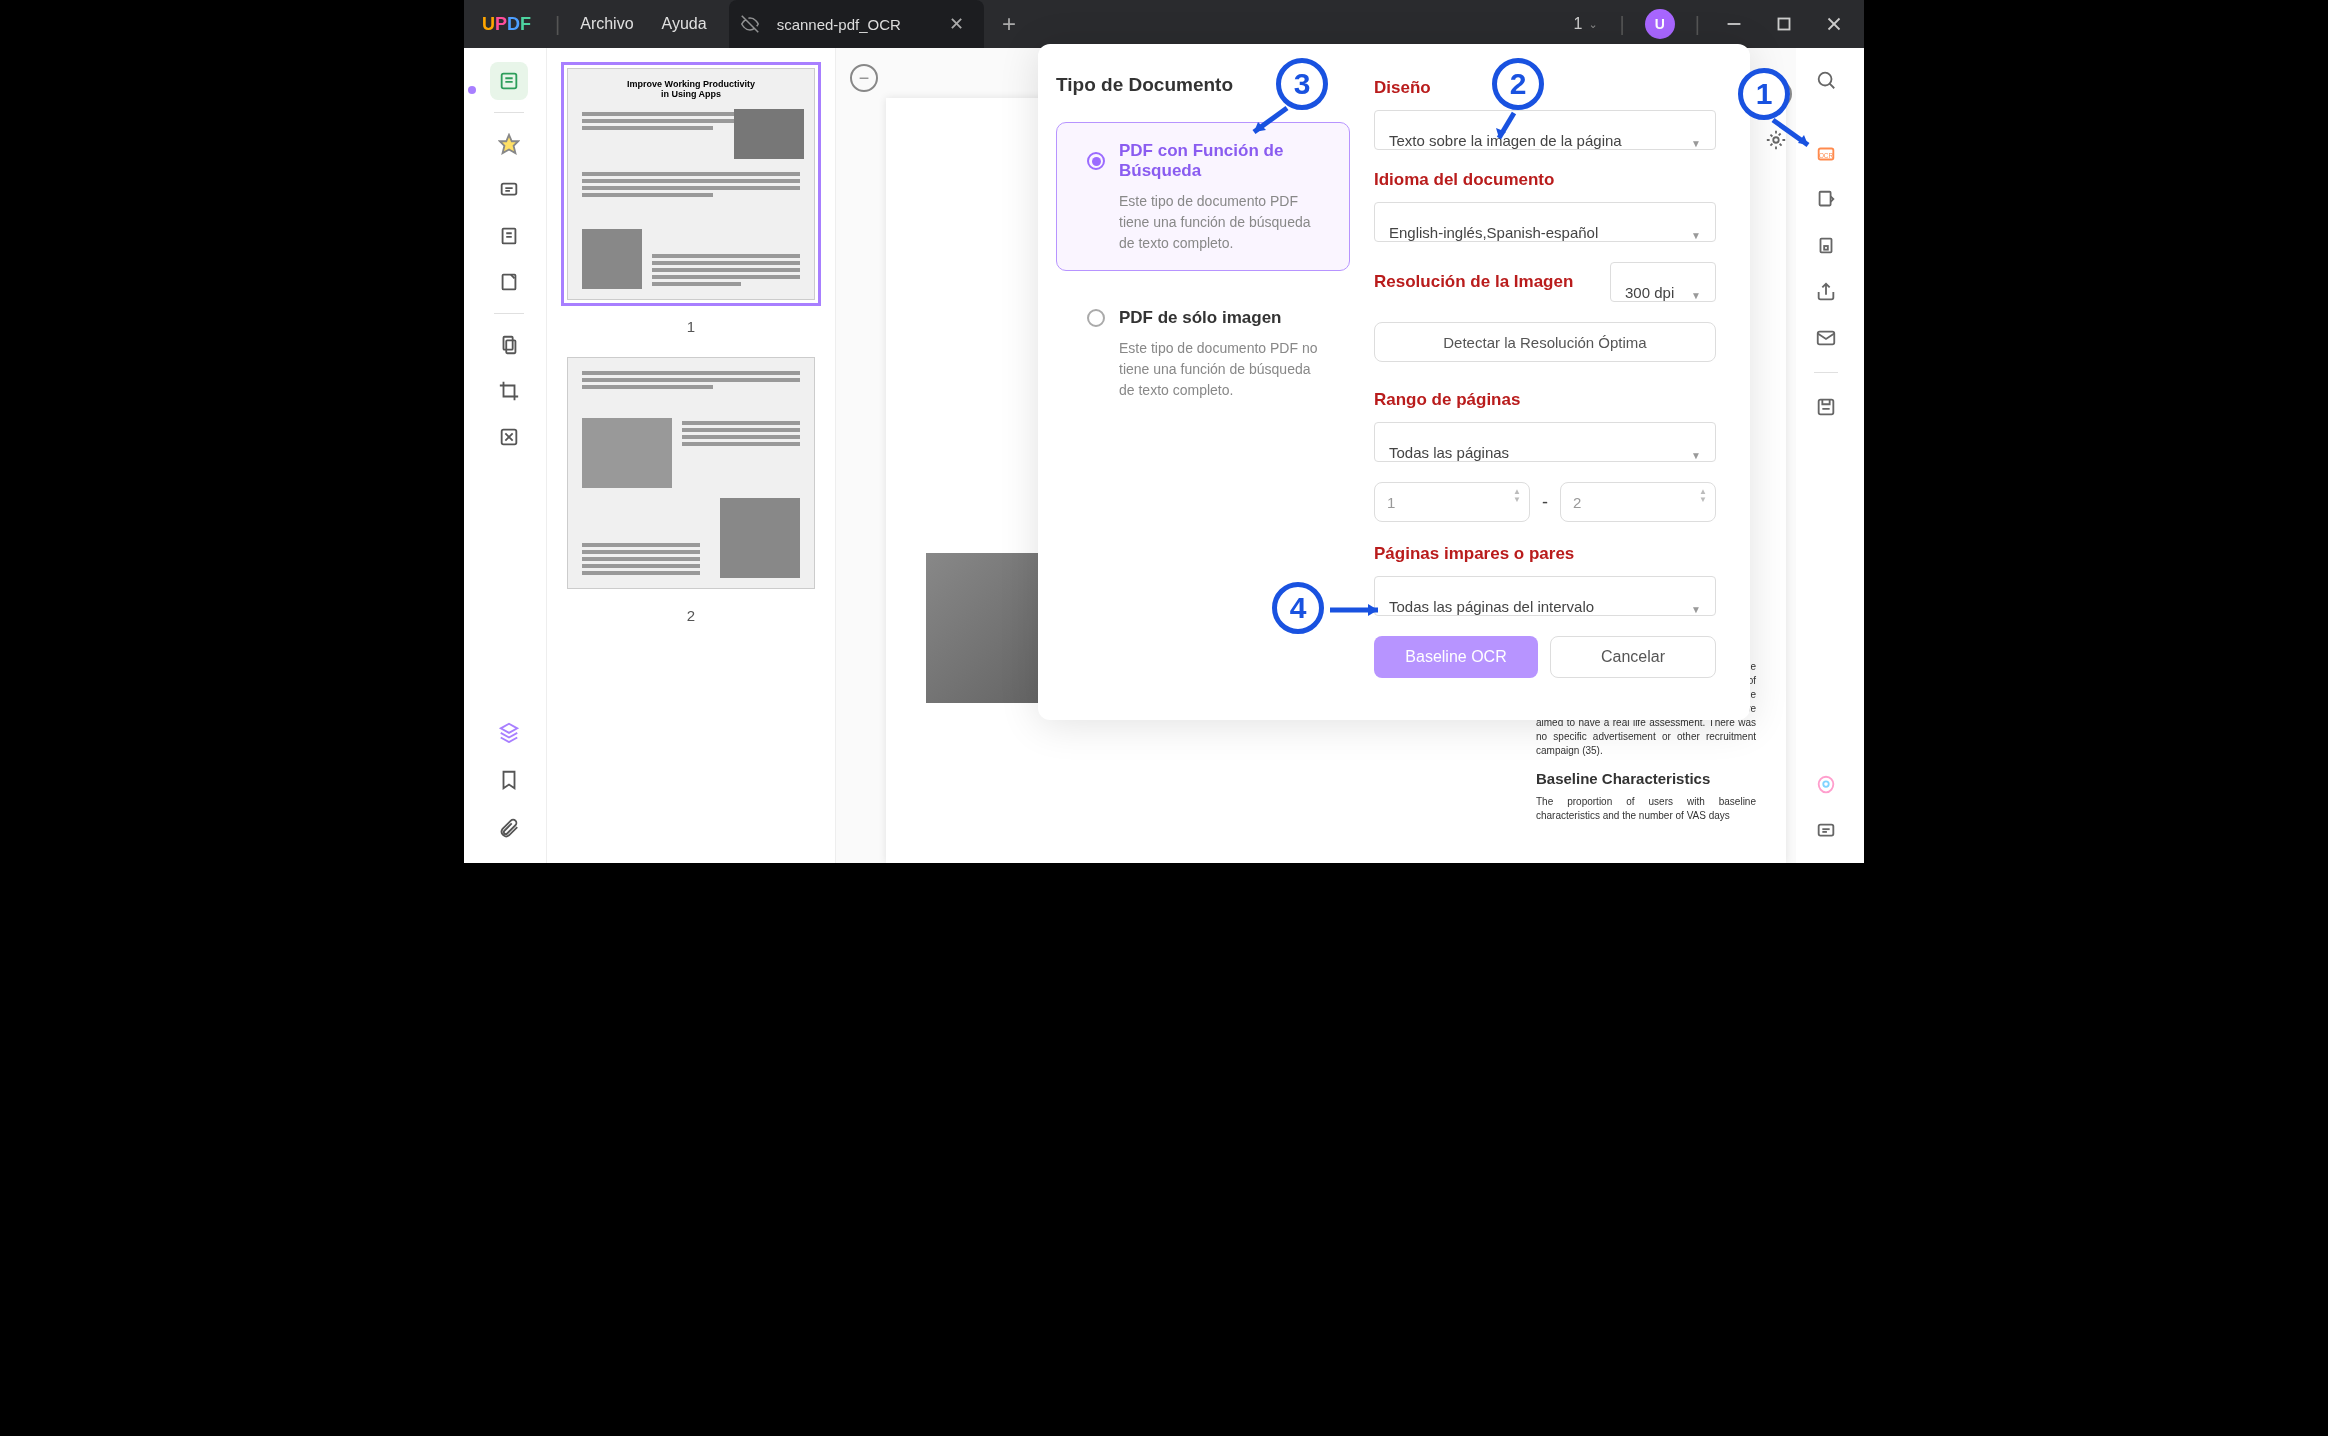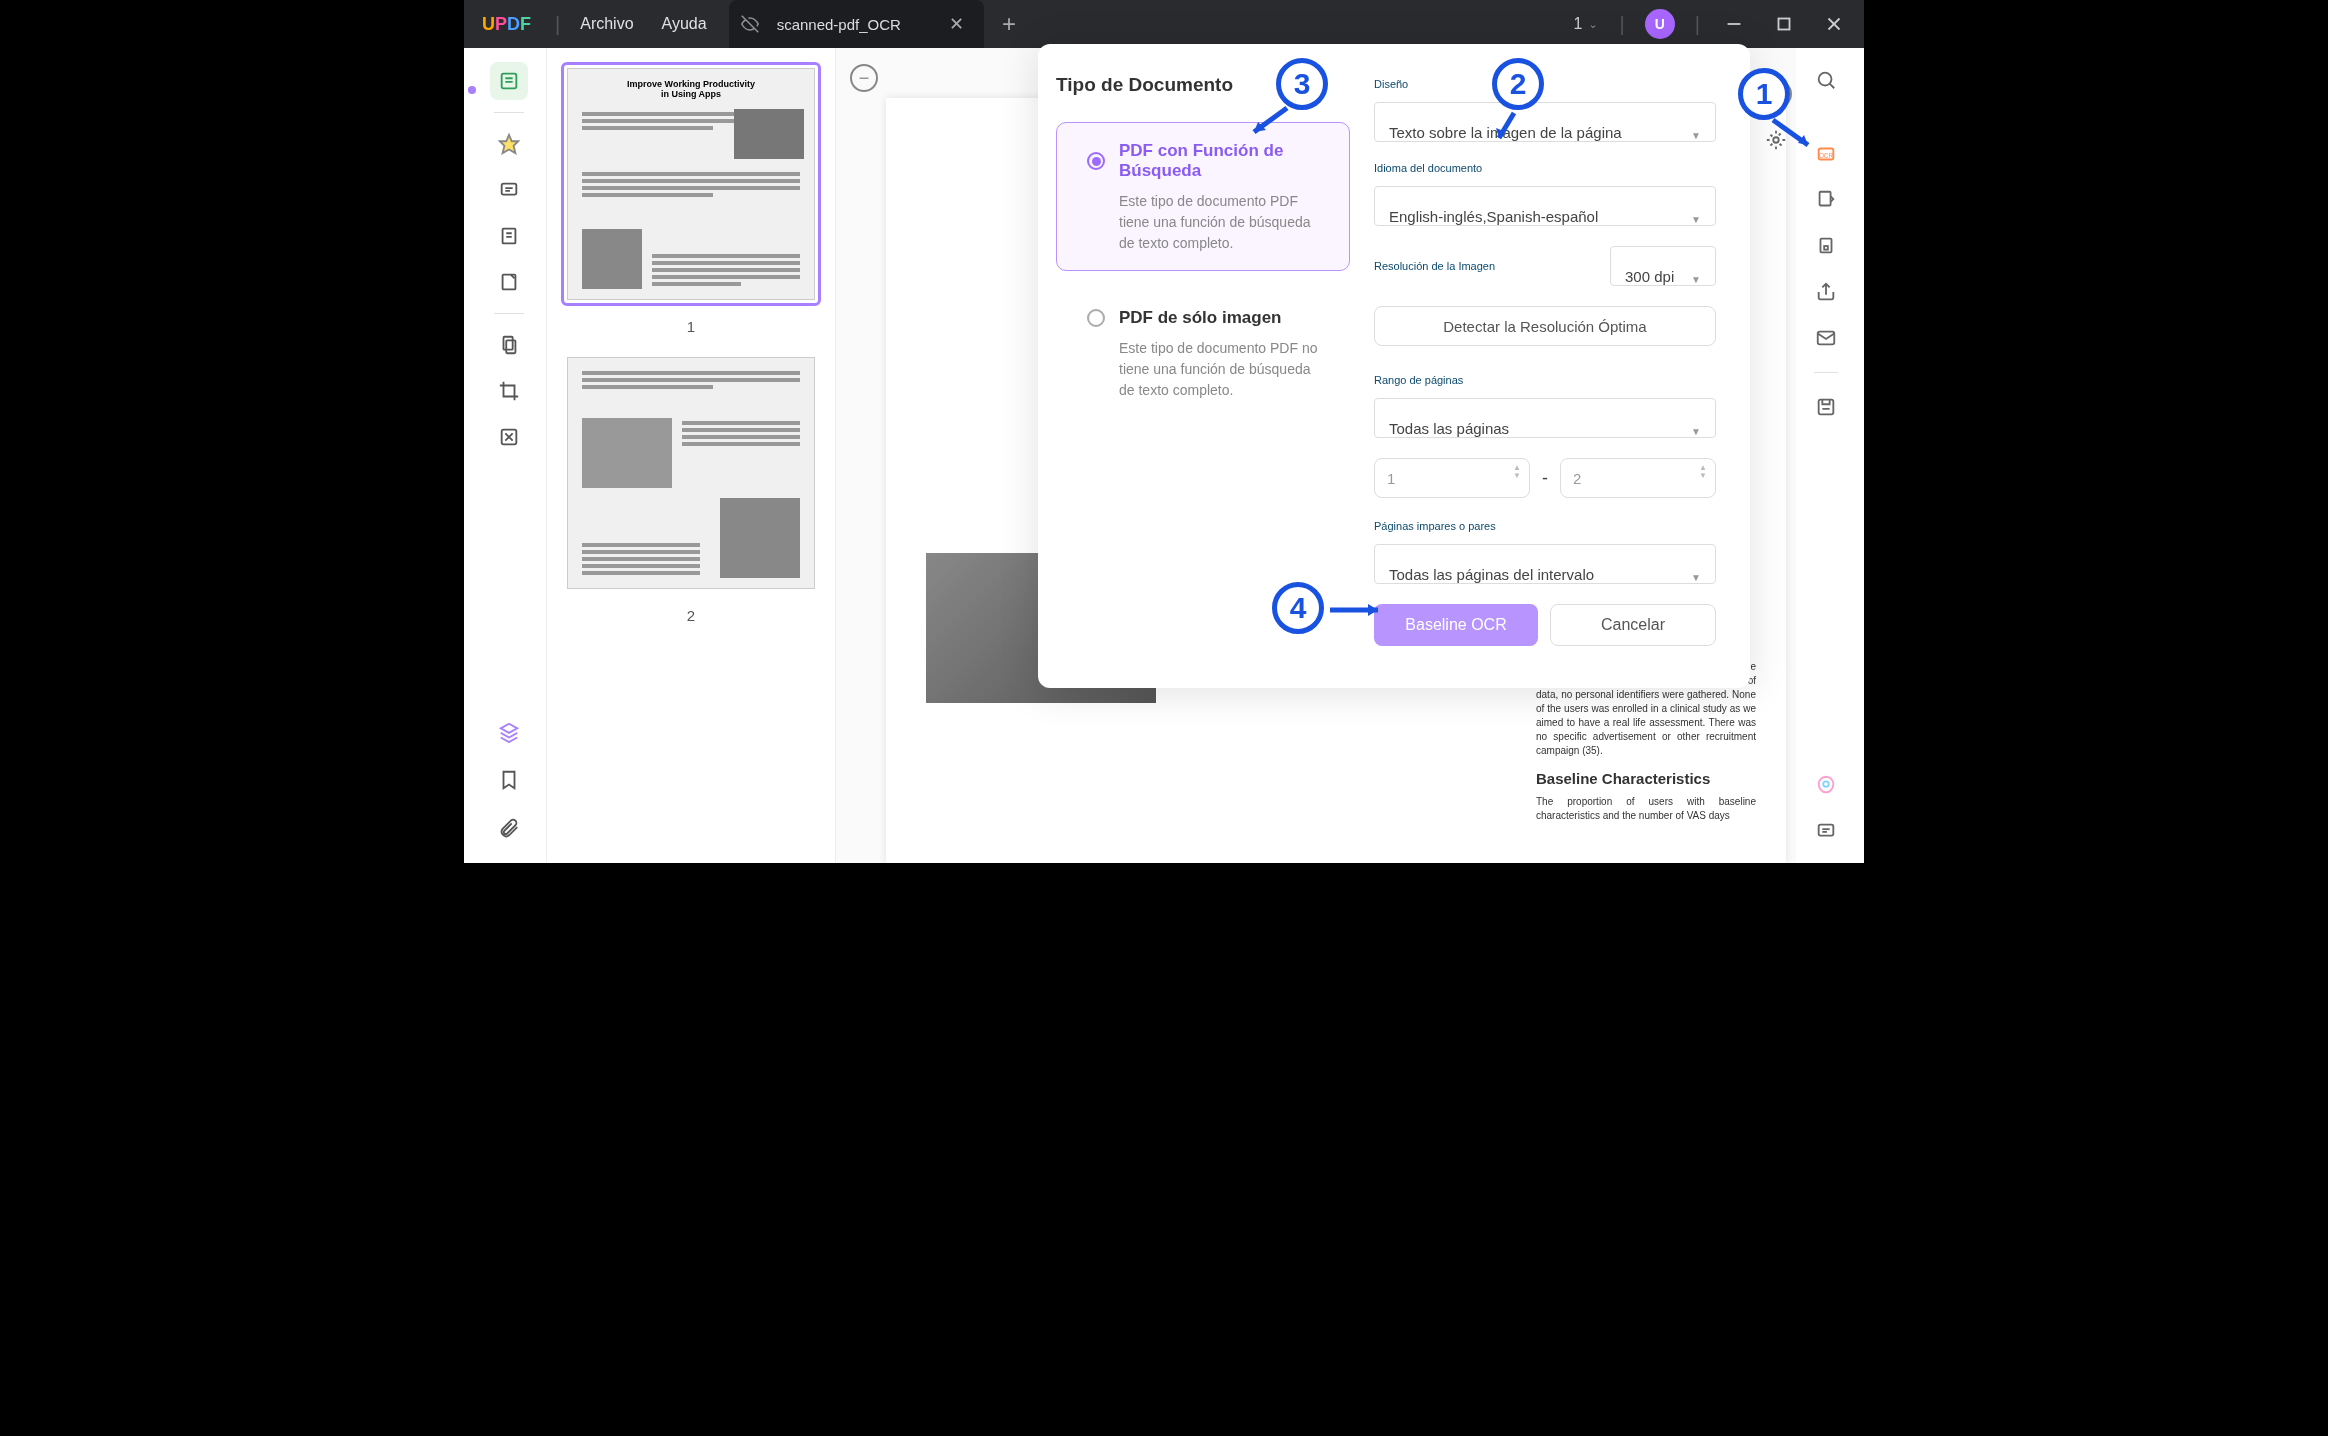--- a/index.html
+++ b/index.html
@@ -19,42 +19,42 @@
 .page-ind{color:#ccc;font-size:16px;padding:0 10px;display:flex;align-items:center;gap:6px}
 .avatar{width:30px;height:30px;border-radius:50%;background:#a866ff;color:#fff;display:flex;align-items:center;justify-content:center;font-weight:600;font-size:14px;margin:0 8px}
 .win-btn{width:44px;height:40px;display:flex;align-items:center;justify-content:center;color:#ccc;font-size:14px;cursor:pointer}
 .content{position:absolute;top:48px;left:8px;right:8px;bottom:0;background:#fff;border-radius:14px 14px 0 0;display:flex;overflow:hidden}
 .left-tools{width:74px;display:flex;flex-direction:column;align-items:center;padding-top:14px;gap:8px}
 .tool{width:38px;height:38px;display:flex;align-items:center;justify-content:center;border-radius:8px;cursor:pointer;color:#555}
 .tool.active{background:#e8f5e9;color:#2e9e5b}
 .tool-div{width:30px;height:1px;background:#e0e0e0;margin:4px 0}
 .bottom-tools{margin-top:auto;margin-bottom:16px;display:flex;flex-direction:column;align-items:center;gap:10px}
 .thumb-panel{width:290px;border-left:1px solid #eee;border-right:1px solid #eee;padding:14px;overflow-y:auto}
-.thumb{border:3px solid transparent;border-radius:6px;padding:3px;margin-bottom:4px}
+.thumb{border:3px solid transparent;border-radius:0;padding:3px;margin-bottom:4px}
 .thumb.sel{border-color:#a87fff}
 .thumb-img{width:100%;height:232px;background:#f0f0f0;border:1px solid #ccc;position:relative;overflow:hidden}
 .thumb-lbl{text-align:center;font-size:15px;color:#555;padding:8px 0 16px}
 .doc-view{flex:1;background:#fafafa;position:relative;overflow:hidden}
 .zoom-out{position:absolute;top:16px;left:14px;width:28px;height:28px;border:2px solid #888;border-radius:50%;display:flex;align-items:center;justify-content:center;color:#888;font-size:18px;cursor:pointer}
 .right-tools{width:60px;display:flex;flex-direction:column;align-items:center;padding-top:14px;gap:10px}
 .rtool{width:36px;height:36px;display:flex;align-items:center;justify-content:center;cursor:pointer;color:#666;border-radius:6px}
 .panel{position:absolute;top:44px;left:574px;width:712px;background:#fff;border-radius:12px;box-shadow:0 4px 40px rgba(0,0,0,.12);display:flex;z-index:10;padding-bottom:24px}
 .panel-left{width:330px;padding:30px 18px 18px}
 .panel-right{flex:1;padding:30px 34px 18px 6px}
 .sec-title{font-size:19px;font-weight:600;color:#333;margin-bottom:26px}
 .radio-card{border:1.5px solid transparent;border-radius:10px;padding:18px 30px 16px;margin-bottom:18px;cursor:pointer}
 .radio-card.sel{border-color:#b794ff;background:#faf5ff}
 .radio-row{display:flex;align-items:center;gap:14px;margin-bottom:10px}
 .radio{width:18px;height:18px;border:2px solid #aaa;border-radius:50%;display:flex;align-items:center;justify-content:center;flex-shrink:0}
 .radio.on{border-color:#9b6bff}
 .radio.on::after{content:'';width:9px;height:9px;background:#9b6bff;border-radius:50%}
 .radio-title{font-size:17px;font-weight:600;color:#333}
 .radio-card.sel .radio-title{color:#8a5cf0}
 .radio-desc{font-size:14px;color:#888;line-height:1.5;padding-left:32px}
-.field-lbl{font-size:11px;font-weight:400;color:#0c4a6e;margin-bottom:12px;margin-top:4px}
+.field-lbl{font-size:17px;font-weight:700;color:#b91c1c;margin-bottom:12px;margin-top:4px}
 .select{width:100%;height:40px;border:1px solid #ddd;border-radius:4px;padding:0 14px;display:flex;align-items:flex-end;justify-content:space-between;font-size:15px;color:#444;cursor:pointer;background:#fff;margin-bottom:20px}
 .row{display:flex;align-items:center;margin-bottom:20px}
 .row .field-lbl{margin:0;flex:1}
 .select.sm{width:106px;margin:0}
 .btn-ghost{width:100%;height:40px;border:1px solid #ddd;border-radius:8px;background:#fff;font-size:15px;color:#555;cursor:pointer;margin-bottom:24px}
 .range-row{display:flex;align-items:center;gap:12px;margin-bottom:22px}
 .numbox{flex:1;height:40px;border:1px solid #ddd;border-radius:8px;padding:0 12px;display:flex;align-items:center;font-size:15px;color:#999;position:relative}
 .spinners{position:absolute;right:8px;top:5px;display:flex;flex-direction:column;font-size:8px;color:#bbb;line-height:1}
 .dash{color:#444;font-size:18px}
 .btn-row{display:flex;gap:12px;margin-top:8px}

